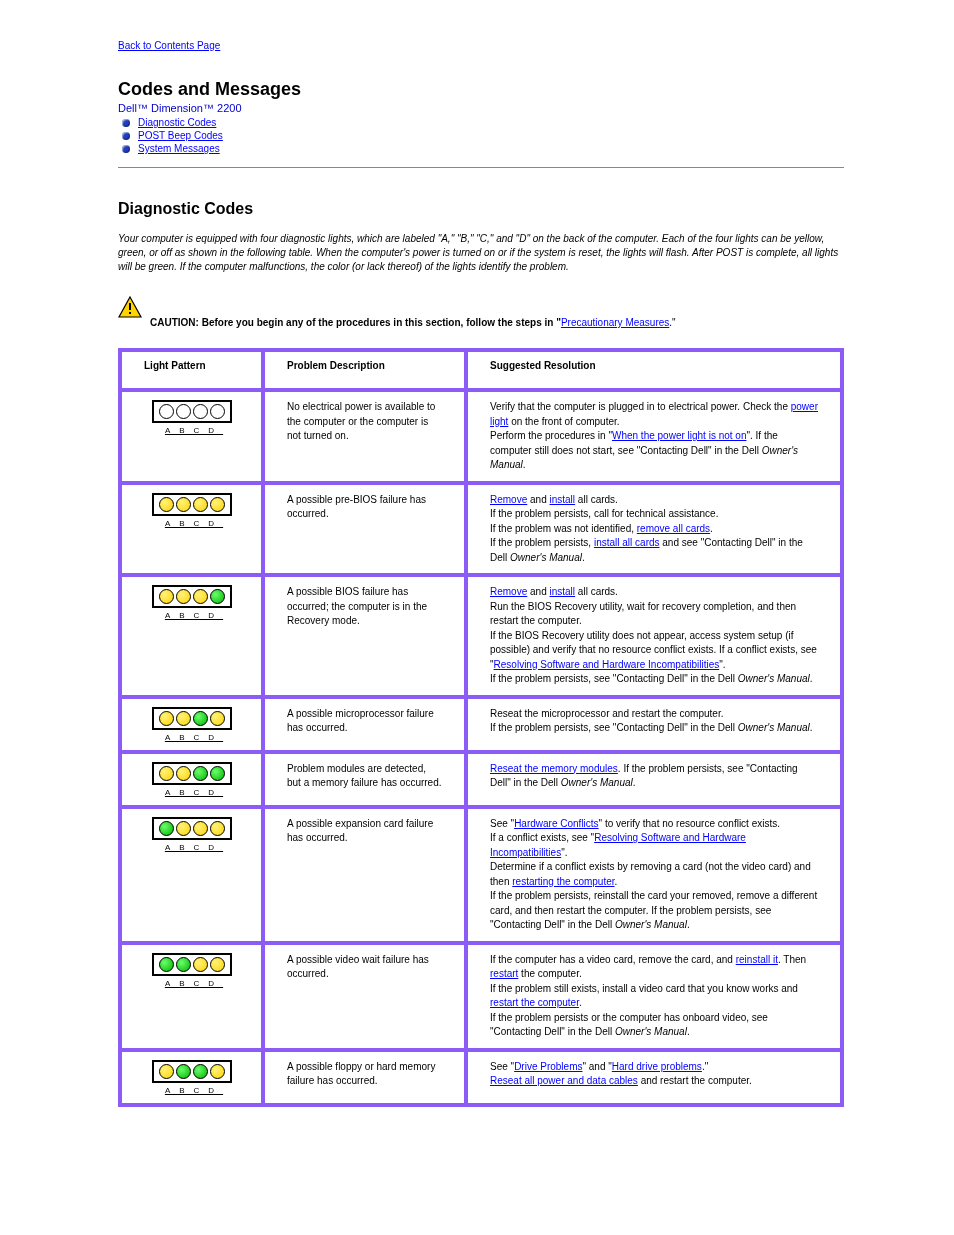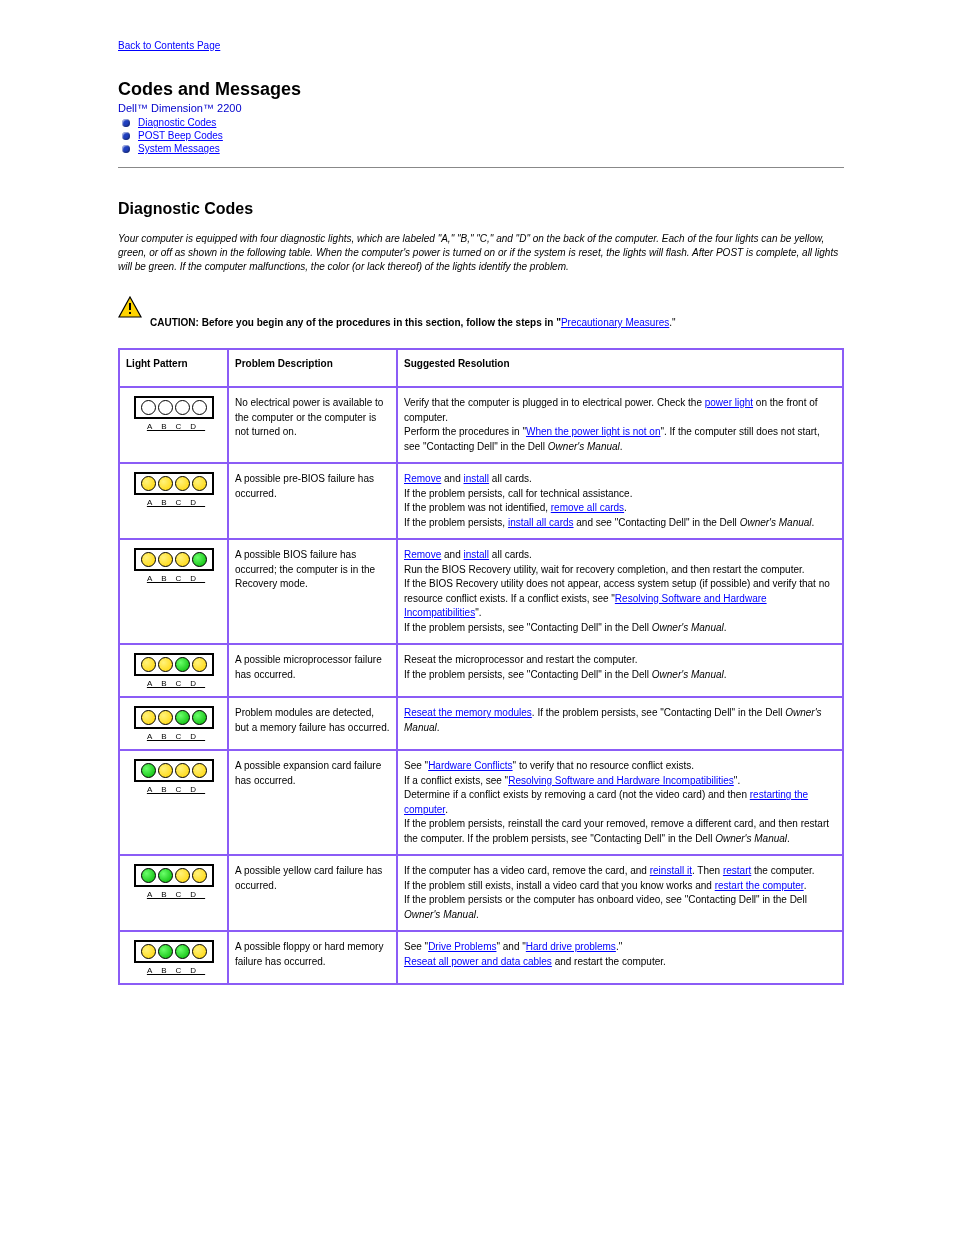--- a/index.html
+++ b/index.html
@@ -82,22 +82,22 @@
     line-height: 1.4;
     margin-top: 20px;
   }
   table.codes {
     border-collapse: collapse;
     width: 100%;
     border: 2px solid #000;
     margin-top: 6px;
   }
   table.codes th, table.codes td {
-    border: 2px solid #8b5cf6;
-    padding: 8px 6px;
+    border: 4px solid #8b5cf6;
+    padding: 8px 22px;
     vertical-align: top;
     font-size: 10px;
   }
   table.codes th {
     text-align: left;
     font-weight: bold;
     background: #fff;
     height: 20px;
   }
   .col-light { width: 95px; }
@@ -208,21 +208,21 @@
         <td class="cell-text">Problem modules are detected, but a memory failure has occurred.</td>
         <td class="cell-text"><a class="link">Reseat the memory modules</a><span>. If the problem persists, see "Contacting Dell" in the Dell </span><i>Owner's Manual</i><span>.</span></td>
       </tr>
       <tr>
         <td class="light-cell"><div class="led-panel"><span class="led g"></span><span class="led y"></span><span class="led y"></span><span class="led y"></span></div><div class="led-labels">ABCD</div></td>
         <td class="cell-text">A possible expansion card failure has occurred.</td>
         <td class="cell-text"><span>See "</span><a class="link">Hardware Conflicts</a><span>" to verify that no resource conflict exists.</span><span></span><br><span>If a conflict exists, see "</span><a class="link">Resolving Software and Hardware Incompatibilities</a><span>".</span><span></span><br><span>Determine if a conflict exists by removing a card (not the video card) and then </span><a class="link">restarting the computer</a><span>.</span><span></span><br><span>If the problem persists, reinstall the card your removed, remove a different card, and then restart the computer. If the problem persists, see "Contacting Dell" in the Dell </span><i>Owner's Manual</i><span>.</span></td>
       </tr>
       <tr>
         <td class="light-cell"><div class="led-panel"><span class="led g"></span><span class="led g"></span><span class="led y"></span><span class="led y"></span></div><div class="led-labels">ABCD</div></td>
-        <td class="cell-text">A possible yellow card failure has occurred.</td>
+        <td class="cell-text">A possible video wait failure has occurred.</td>
         <td class="cell-text"><span>If the computer has a video card, remove the card, and </span><a class="link">reinstall it</a><span>. Then </span><a class="link">restart</a><span> the computer.</span><span></span><br><span>If the problem still exists, install a video card that you know works and </span><a class="link">restart the computer</a><span>.</span><span></span><br><span>If the problem persists or the computer has onboard video, see "Contacting Dell" in the Dell </span><i>Owner's Manual</i><span>.</span></td>
       </tr>
       <tr>
         <td class="light-cell"><div class="led-panel"><span class="led y"></span><span class="led g"></span><span class="led g"></span><span class="led y"></span></div><div class="led-labels">ABCD</div></td>
         <td class="cell-text">A possible floppy or hard memory failure has occurred.</td>
         <td class="cell-text"><span>See "</span><a class="link">Drive Problems</a><span>" and "</span><a class="link">Hard drive problems</a><span>."</span><br><a class="link">Reseat all power and data cables</a><span> and restart the computer.</span></td>
       </tr>
     </tbody>
 </table>
 

